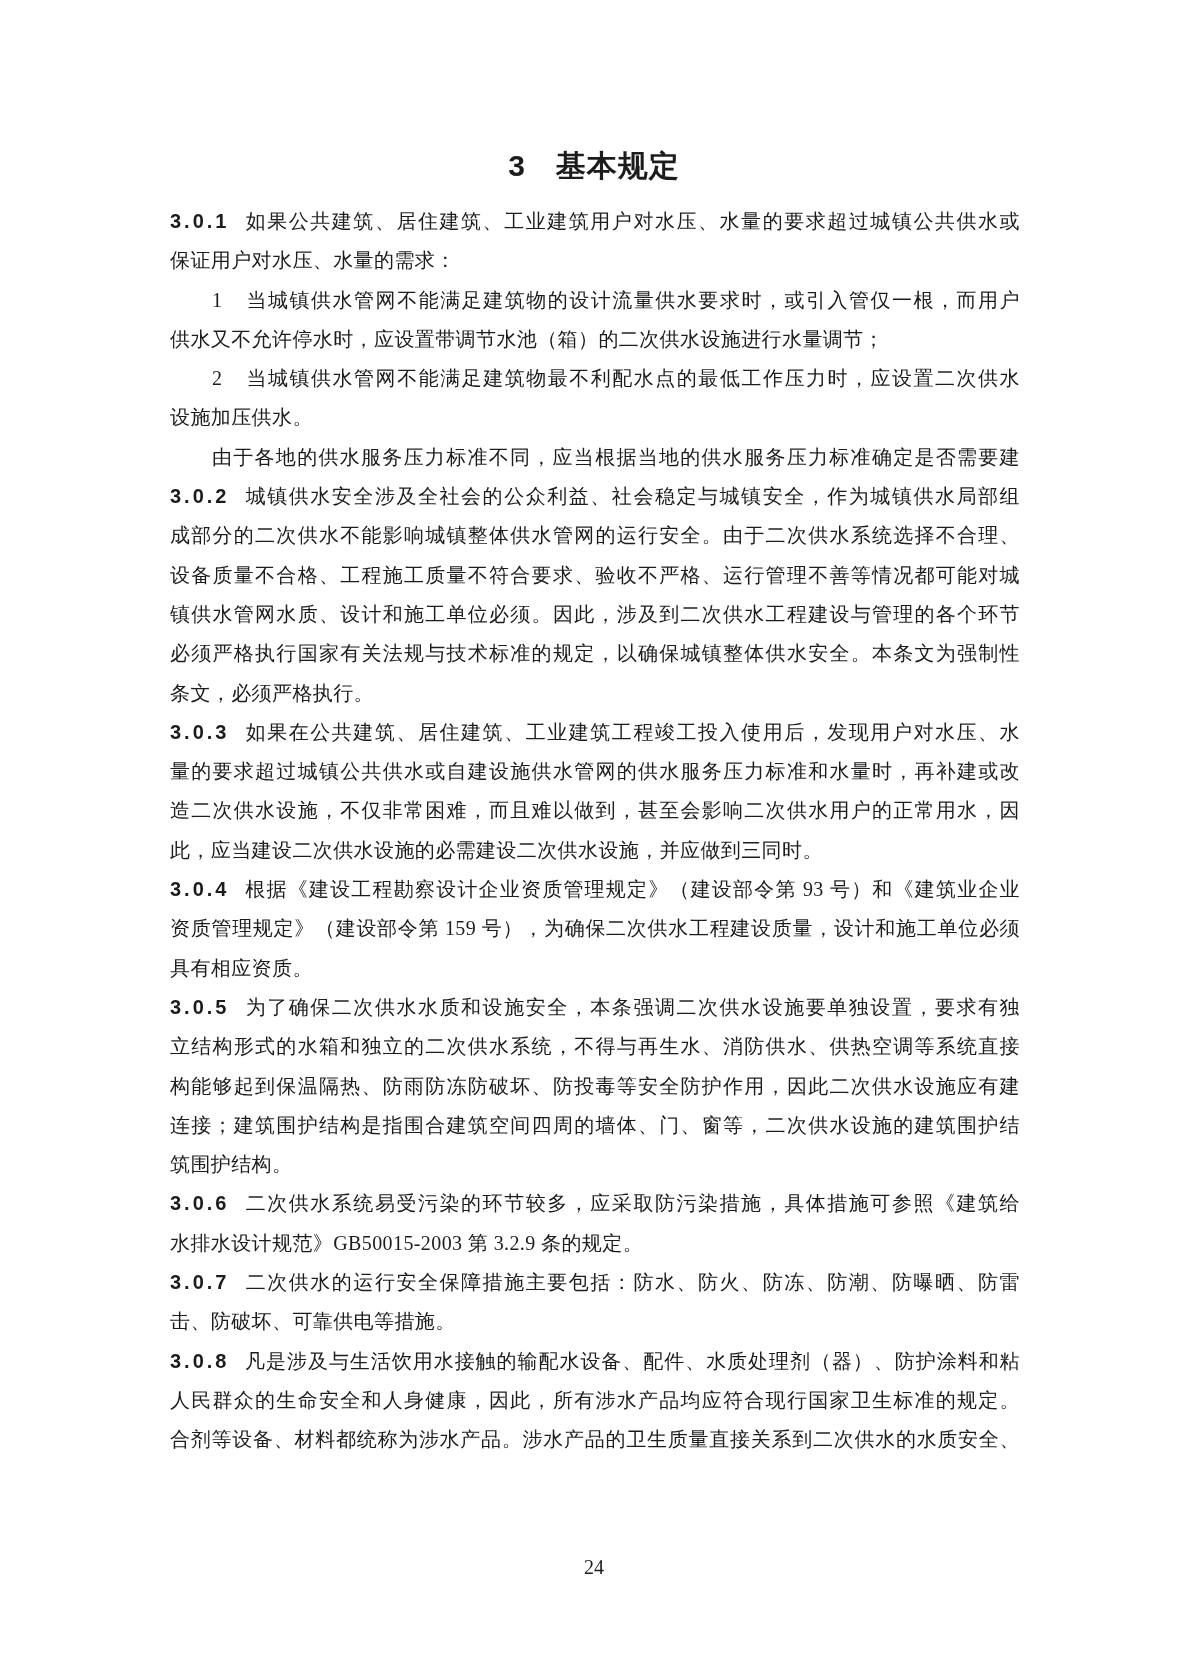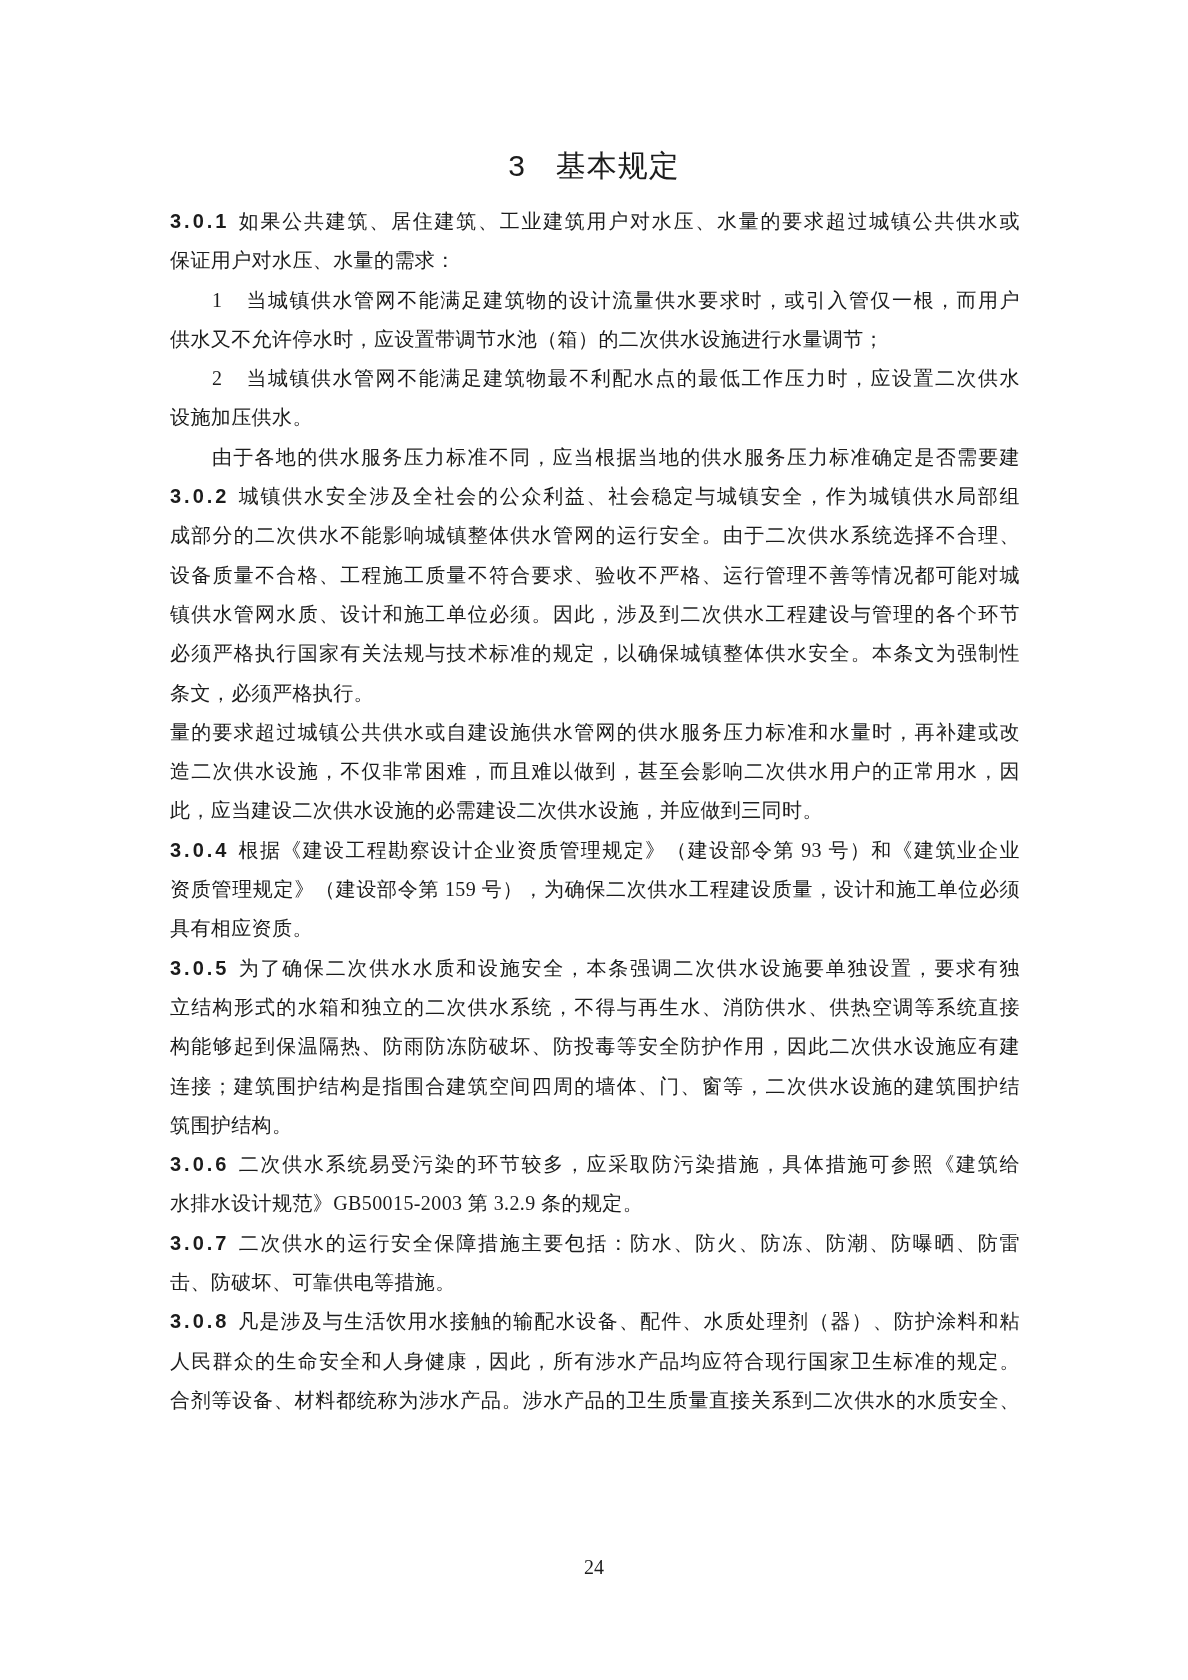--- a/index.html
+++ b/index.html
@@ -16,21 +16,21 @@
     font-family: "Liberation Serif", "DejaVu Serif", serif;
     color: #1c1c1c;
   }
   .doc-title {
     position: absolute;
     top: 146px;
     left: 0;
     width: 100%;
     text-align: center;
     font-size: 30px;
-    font-weight: 400;
+    font-weight: 700;
     letter-spacing: 1px;
     white-space: nowrap;
   }
   .doc-title .title-num {
     font-family: "Liberation Sans", "DejaVu Sans", sans-serif;
     margin-right: 30px;
   }
   .text-block {
     position: absolute;
     left: 170px;
@@ -48,21 +48,21 @@
     text-align: justify;
     text-align-last: justify;
   }
   .line.ind {
     padding-left: 42px;
   }
   .clause-num {
     font-family: "Liberation Sans", "DejaVu Sans", sans-serif;
     font-weight: bold;
     letter-spacing: 3px;
-    margin-right: 8px;
+    margin-right: 15px;
   }
   .item-num {
     margin-right: 23px;
   }
   .page-footer {
     position: absolute;
     top: 1556px;
     left: 0;
     width: 100%;
     text-align: center;
@@ -85,20 +85,21 @@
       <div class="line"><span>供水又不允许停水时，应设置带调节水池（箱）的二次供水设施进行水量调节；</span></div>
       <div class="line just ind"><span class="item-num">2</span><span>当城镇供水管网不能满足建筑物最不利配水点的最低工作压力时，应设置二次供水</span></div>
       <div class="line"><span>设施加压供水。</span></div>
       <div class="line just ind"><span>由于各地的供水服务压力标准不同，应当根据当地的供水服务压力标准确定是否需要建</span></div>
       <div class="line just"><span class="clause-num">3.0.2</span><span>城镇供水安全涉及全社会的公众利益、社会稳定与城镇安全，作为城镇供水局部组</span></div>
       <div class="line just"><span>成部分的二次供水不能影响城镇整体供水管网的运行安全。由于二次供水系统选择不合理、</span></div>
       <div class="line just"><span>设备质量不合格、工程施工质量不符合要求、验收不严格、运行管理不善等情况都可能对城</span></div>
       <div class="line just"><span>镇供水管网水质、设计和施工单位必须。因此，涉及到二次供水工程建设与管理的各个环节</span></div>
       <div class="line just"><span>必须严格执行国家有关法规与技术标准的规定，以确保城镇整体供水安全。本条文为强制性</span></div>
       <div class="line"><span>条文，必须严格执行。</span></div>
+      <div class="line just"><span class="clause-num">3.0.3</span><span>如果在公共建筑、居住建筑、工业建筑工程竣工投入使用后，发现用户对水压、水</span></div>
       <div class="line just"><span>量的要求超过城镇公共供水或自建设施供水管网的供水服务压力标准和水量时，再补建或改</span></div>
       <div class="line just"><span>造二次供水设施，不仅非常困难，而且难以做到，甚至会影响二次供水用户的正常用水，因</span></div>
       <div class="line"><span>此，应当建设二次供水设施的必需建设二次供水设施，并应做到三同时。</span></div>
       <div class="line just"><span class="clause-num">3.0.4</span><span>根据《建设工程勘察设计企业资质管理规定》（建设部令第 93 号）和《建筑业企业</span></div>
       <div class="line just"><span>资质管理规定》（建设部令第 159 号），为确保二次供水工程建设质量，设计和施工单位必须</span></div>
       <div class="line"><span>具有相应资质。</span></div>
       <div class="line just"><span class="clause-num">3.0.5</span><span>为了确保二次供水水质和设施安全，本条强调二次供水设施要单独设置，要求有独</span></div>
       <div class="line just"><span>立结构形式的水箱和独立的二次供水系统，不得与再生水、消防供水、供热空调等系统直接</span></div>
       <div class="line just"><span>构能够起到保温隔热、防雨防冻防破坏、防投毒等安全防护作用，因此二次供水设施应有建</span></div>
       <div class="line just"><span>连接；建筑围护结构是指围合建筑空间四周的墙体、门、窗等，二次供水设施的建筑围护结</span></div>

